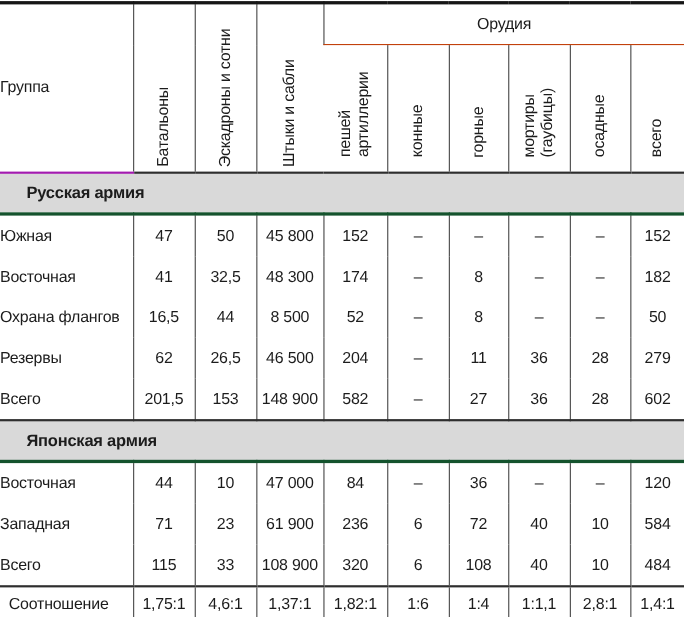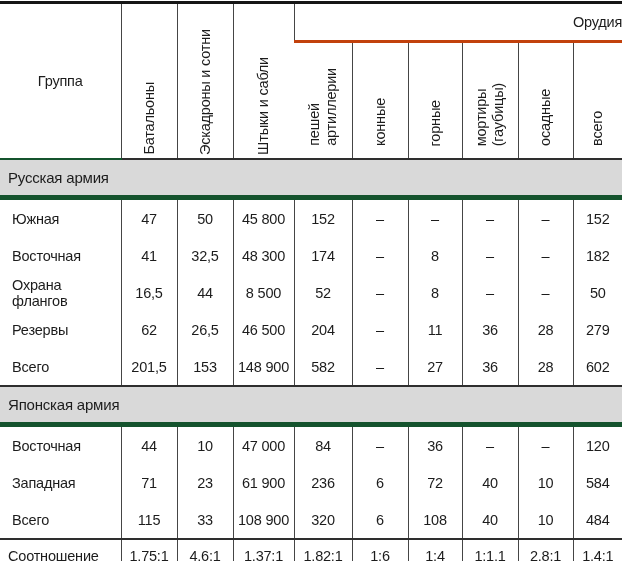--- a/index.html
+++ b/index.html
@@ -35,30 +35,29 @@
   table.stats td + td {
     border-left: 1px solid #454545;
   }
   
   thead th { vertical-align: bottom; text-align: center; }
   th.h-span {
     border-bottom: 2px solid #2e2e2e;
     padding-bottom: 9px;
   }
   th.group-cell {
-    text-align: center;
+    text-align: left;
     vertical-align: middle;
     padding: 0 0 0 8px;
-    border-bottom: 2px solid #14532d;
+    border-bottom: 2px solid #a21caf;
   }
   tr.guns-row th.guns-span {
     height: 36px;
     vertical-align: middle;
-    border-bottom: 3px solid #c2410c;
-    text-align: right;
+    border-bottom: 1px solid #c2410c;
   }
   tr.subhead th {
     height: 106px;
     border-bottom: 2px solid #2e2e2e;
     padding-bottom: 9px;
   }
   .vert {
     display: inline-block;
     writing-mode: vertical-rl;
     transform: rotate(180deg);
@@ -66,35 +65,36 @@
     line-height: 1.15;
     text-align: left;
     max-height: 132px;
   }
   tr.subhead .vert { max-height: 96px; }
   
   tr.band td {
     height: 35px;
     background: #d9d9d9;
     text-align: left;
-    padding-left: 8px;
+    padding-left: 24px;
     vertical-align: middle;
     border-top: 2px solid #2e2e2e;
-    border-bottom: 5px solid #14532d;
+    border-bottom: 3px solid #14532d;
     font-size: 15px;
+    font-weight: bold;
   }
   
   tr.data td {
     height: 37px;
     text-align: center;
     vertical-align: middle;
   }
   tr.data td.rowlabel {
     text-align: left;
-    padding-left: 12px;
+    padding-left: 0;
   }
   
   tr.ratio td {
     height: 32px;
     text-align: center;
     vertical-align: middle;
     border-top: 2px solid #2e2e2e;
   }
   tr.ratio td.rowlabel {
     text-align: left;

